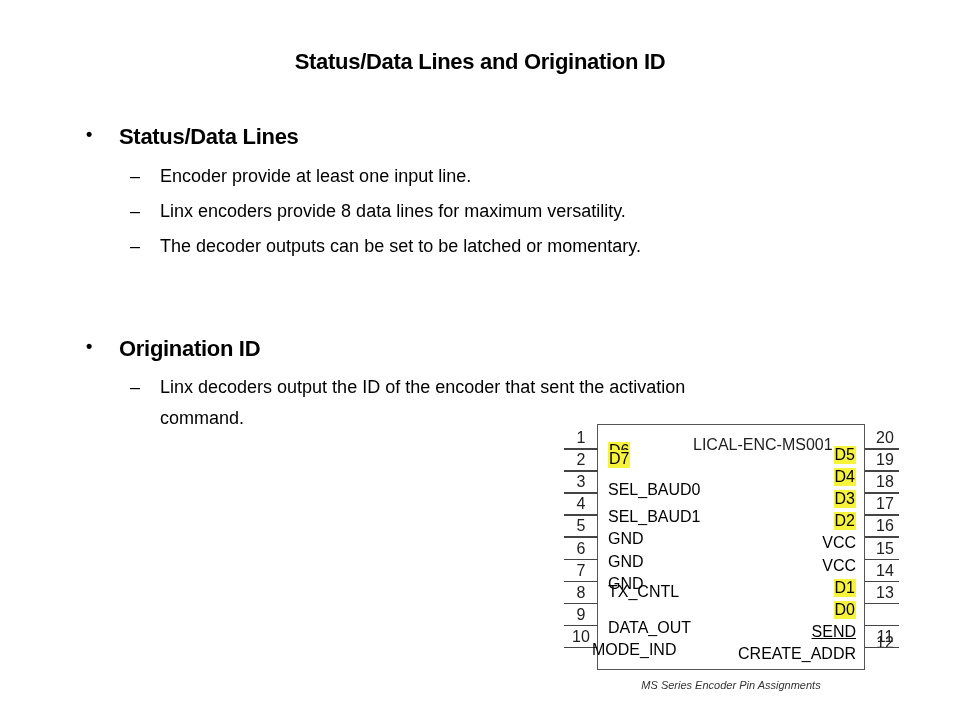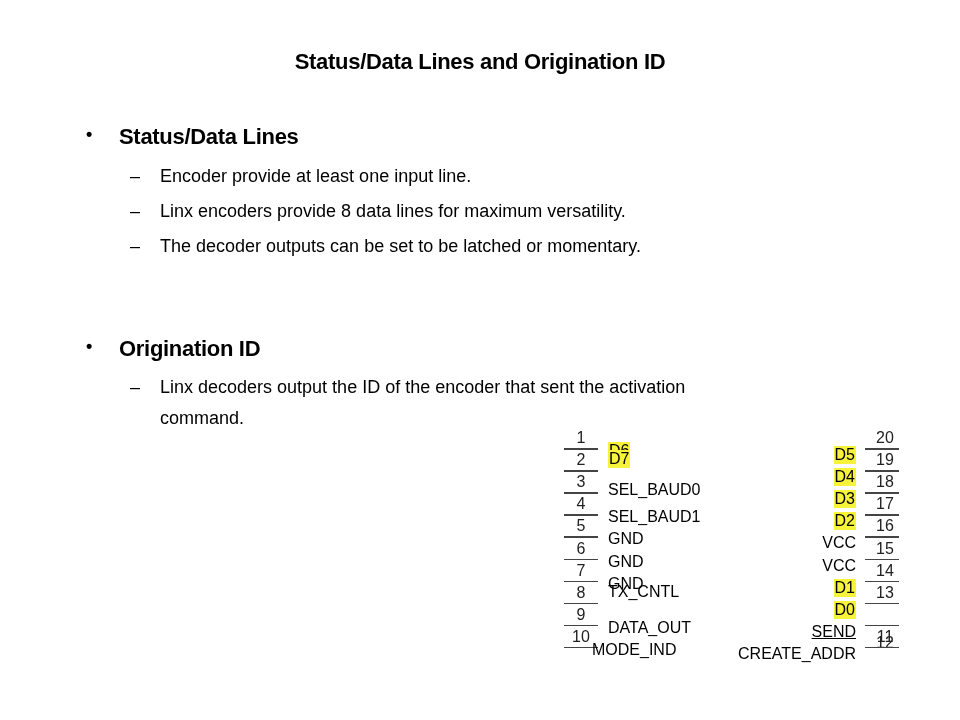--- a/index.html
+++ b/index.html
@@ -50,20 +50,24 @@
   <div class="bullet-l1" style="top:336px;">
     <span class="dot">•</span>
     <span class="txt">Origination ID</span>
   </div>
   <div class="bullet-l2" style="top:376px;">
     <span class="dash">–</span>
     <span class="txt" style="width:600px;line-height:31px;top:-4px;">Linx decoders output the ID of the encoder that sent the activation command.</span>
   </div>
 
   <div class="diagram" id="diagram">
+    <div class="chip">
+      <div class="chip-name">LICAL-ENC-MS001</div>
+    </div>
+    <div class="caption">MS Series Encoder Pin Assignments</div>
   <div class="pin-line" style="left: 4px; width: 34px; top: 33px;"></div>
       <div class="pin-num" style="left: 6px; top: 14px;">1</div>
       <div class="pin-label hl" style="left: 48px; top: 27px;">D6</div>
       <div class="pin-line" style="left: 305px; width: 34px; top: 33px;"></div>
       <div class="pin-num" style="left: 310px; top: 14px;">20</div>
       <div class="pin-label hl" style="right: 64px; top: 31px;">D5</div>
       <div class="pin-line" style="left: 4px; width: 34px; top: 55.1px;"></div>
       <div class="pin-num" style="left: 6px; top: 36.1px;">2</div>
       <div class="pin-label hl" style="left: 48px; top: 35px;">D7</div>
       <div class="pin-line" style="left: 305px; width: 34px; top: 55.1px;"></div>

